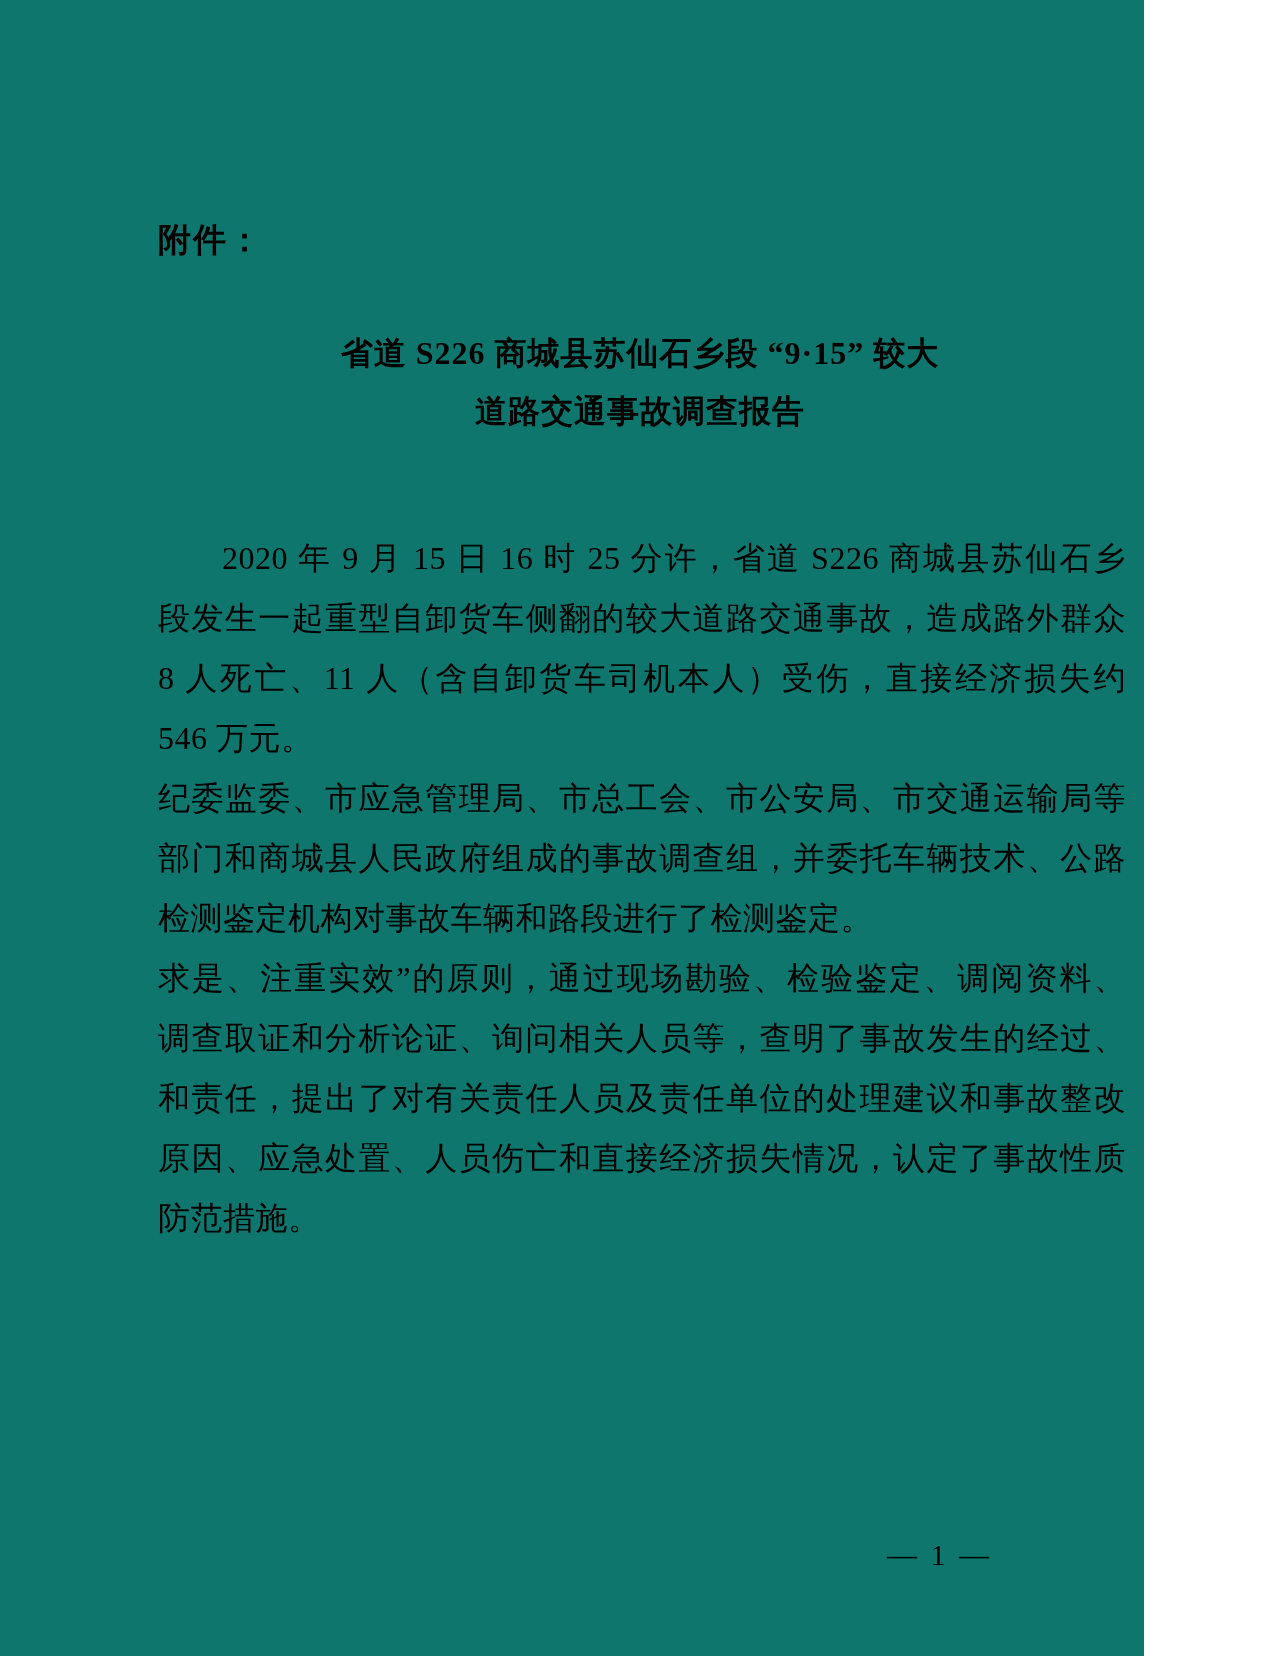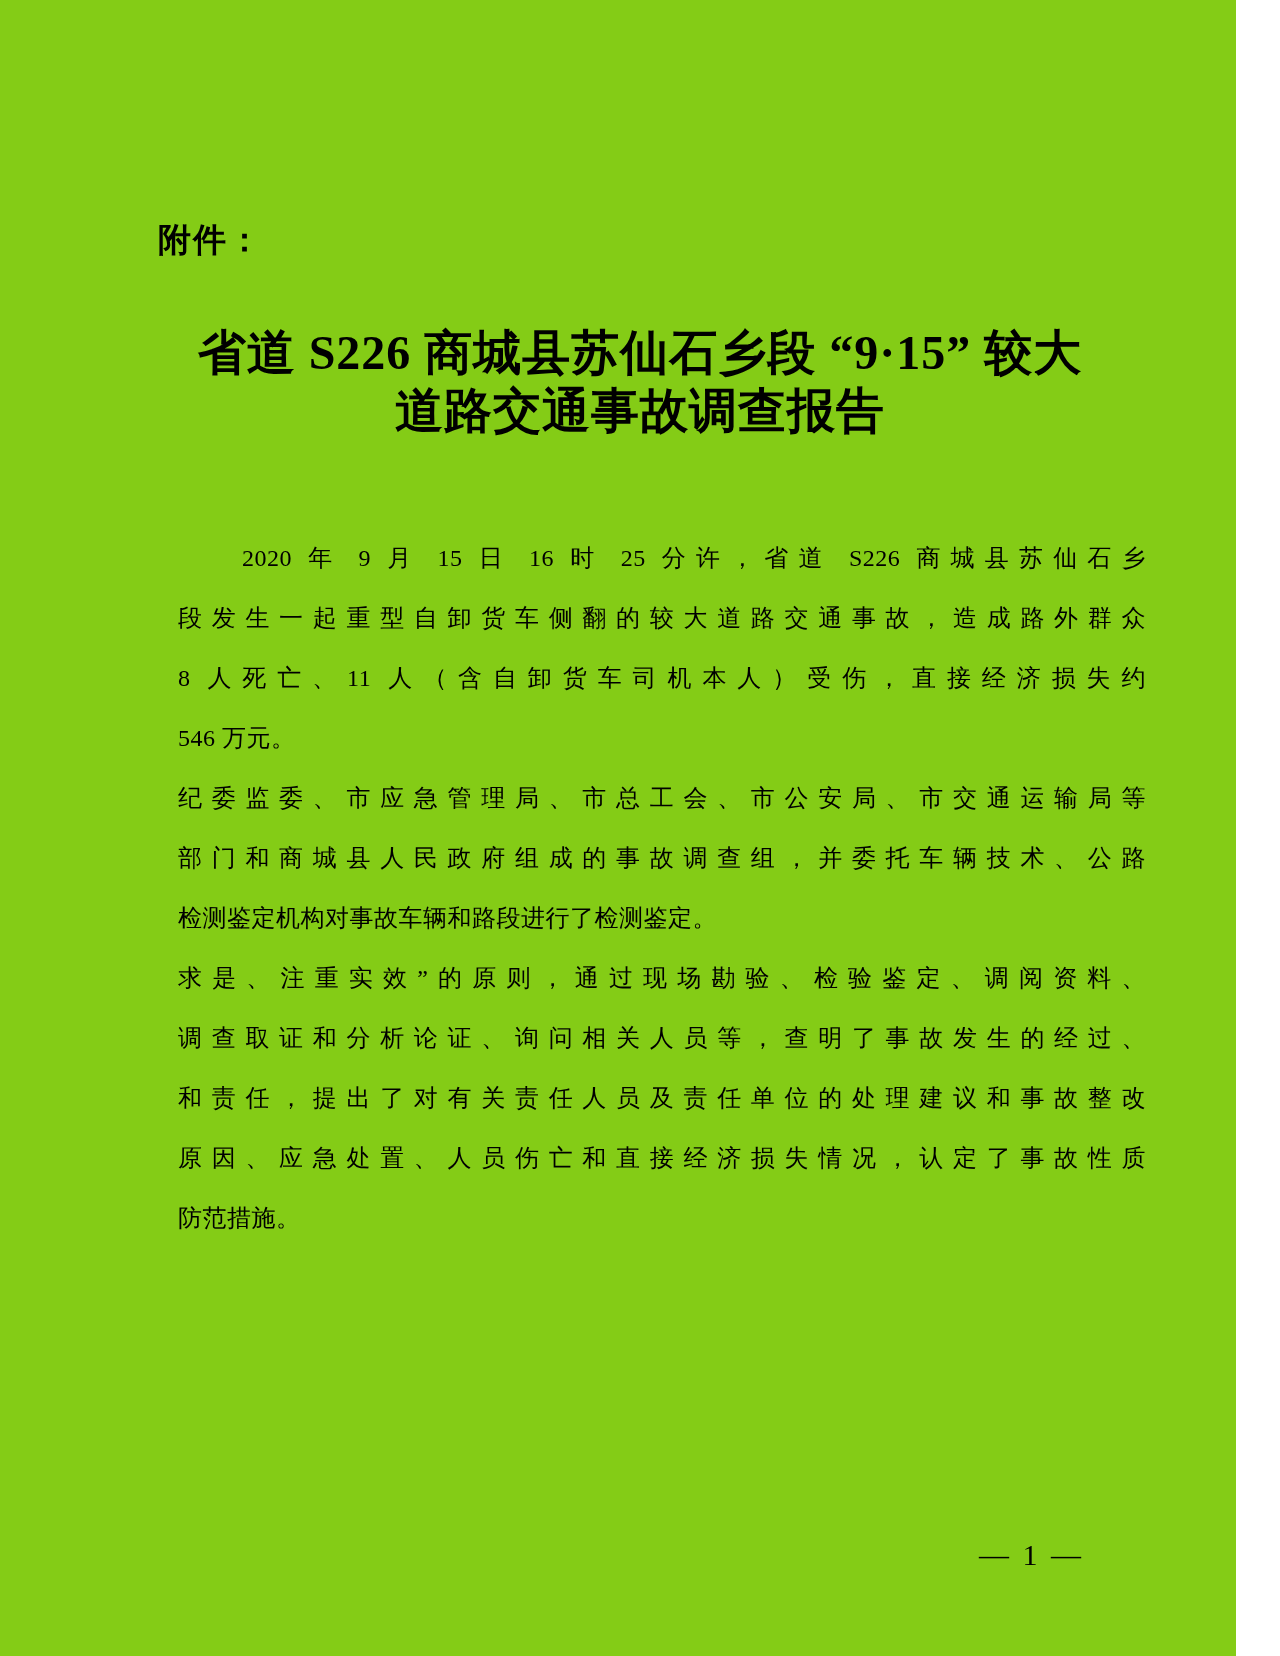--- a/index.html
+++ b/index.html
@@ -2,59 +2,58 @@
 <html><head>
 <meta charset="utf-8">
 <style>
   html, body {
     margin: 0;
     padding: 0;
     background: #ffffff;
   }
   .page {
     position: relative;
-    width: 1236px;
+    width: 1144px;
     height: 1656px;
-    background: #84cc16;
+    background: #0f766e;
     color: #000000;
     font-family: "Liberation Serif", "DejaVu Serif", serif;
     overflow: hidden;
   }
   .attachment {
     position: absolute;
     left: 158px;
     top: 218px;
     font-size: 33px;
     font-weight: bold;
     letter-spacing: 2px;
   }
   .title {
     position: absolute;
     left: 150px;
     top: 324px;
     width: 980px;
     margin: 0;
     text-align: center;
-    font-size: 48px;
+    font-size: 32px;
     font-weight: bold;
     line-height: 58px;
     letter-spacing: 1px;
   }
   .title-line {
     display: block;
   }
   .doc-body {
     position: absolute;
     left: 158px;
     top: 528px;
     width: 968px;
-    font-size: 24px;
+    font-size: 32px;
     line-height: 60px;
     letter-spacing: 0.5px;
-    margin-left: 20px;
   }
   .line {
     height: 60px;
     white-space: nowrap;
   }
   .line.justify {
     white-space: normal;
     text-align: justify;
     text-align-last: justify;
   }

